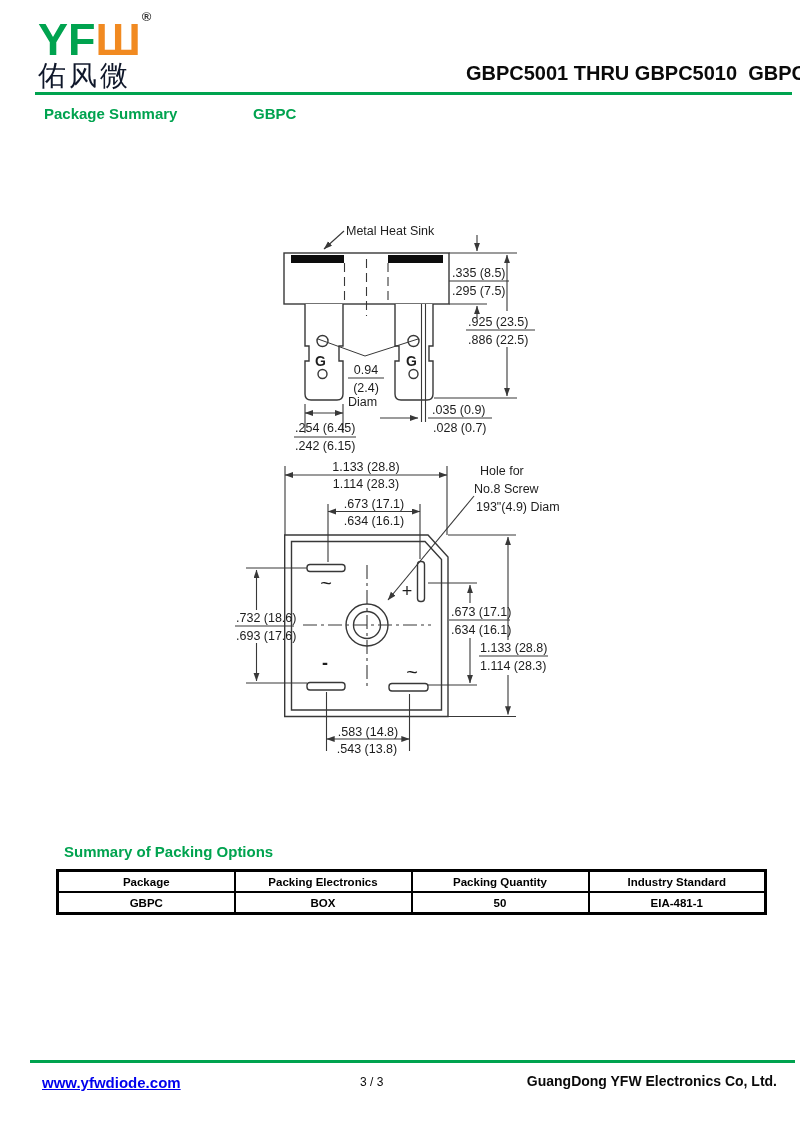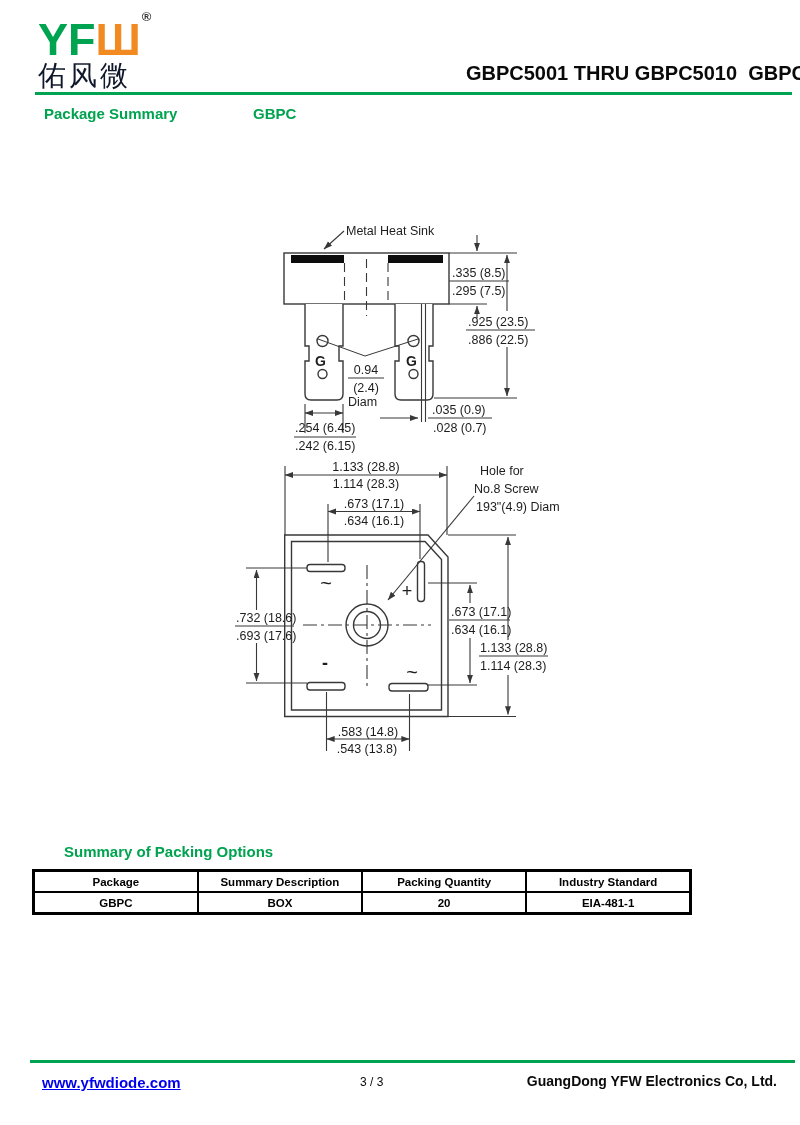--- a/index.html
+++ b/index.html
@@ -10,21 +10,21 @@
   .logo-line{left:38px;top:12px;font-weight:bold;font-size:45px;line-height:46px;letter-spacing:0px;}
   .logo-yf{color:#00A34F;}
   .logo-w{color:#F18A21;}
   .logo-reg{color:#333;font-size:13px;font-weight:bold;vertical-align:super;position:relative;top:-18px;left:1px;}
   .logo-cn{left:38px;top:57px;font-weight:normal;font-size:28px;letter-spacing:3px;color:#0f172a;}
   .doc-title{left:16px;top:62px;width:790px;text-align:right;font-weight:bold;font-size:20px;color:#0a0a0a;white-space:pre;}
   .rule-green{background:#00A34F;height:3px;}
   .sec-label{top:105px;font-weight:bold;font-size:15px;color:#00A34F;}
   
   .pack-head{left:64px;top:843px;font-weight:bold;font-size:15px;color:#00A34F;}
-  table.pack{position:absolute;left:32px;top:869px;width:660px;border-collapse:collapse;}
+  table.pack{position:absolute;left:56px;top:869px;width:711px;border-collapse:collapse;}
   table.pack td{border:2px solid #000;text-align:center;font-size:11.5px;font-weight:bold;
                 padding:2px 2px;height:15px;color:#000;}
   table.pack{border:3px solid #000;}
   
   .foot-link{left:42px;top:1074px;font-weight:bold;font-size:15px;color:#0000EE;text-decoration:underline;}
   .foot-page{left:360px;top:1075px;width:110px;font-weight:normal;font-size:12px;color:#0a0a0a;}
   .foot-co{left:0;top:1073px;width:777px;text-align:right;font-weight:bold;font-size:14px;color:#0a0a0a;}
   
   svg text{font-family:"Liberation Sans",sans-serif;font-size:12.5px;fill:#1d1d1d;}
   svg text.b{font-weight:bold;}
@@ -198,28 +198,28 @@
       <text class="b" x="325" y="669" text-anchor="middle" style="font-size:18px">-</text>
       <text x="412" y="679" text-anchor="middle" style="font-size:20px">~</text>
     </g>
   </svg>
 
   <div class="abs pack-head">Summary of Packing Options</div>
   <table class="pack">
     <tbody>
         <tr>
       <td style="width:25%">Package</td>
-      <td style="width:25%">Summary Description</td>
+      <td style="width:25%">Packing Electronics</td>
       <td style="width:25%">Packing Quantity</td>
       <td style="width:25%">Industry Standard</td>
     </tr>
     <tr>
       <td>GBPC</td>
       <td>BOX</td>
-      <td>20</td>
+      <td>50</td>
       <td>EIA-481-1</td>
     </tr>
   </tbody>
     </table>
 
   <div class="abs rule-green" style="left:30px;top:1060px;width:765px;"></div>
   <a class="abs foot-link" href="#">www.yfwdiode.com</a>
   <div class="abs foot-page">3 / 3</div>
   <div class="abs foot-co">GuangDong YFW Electronics Co, Ltd.</div>
 

